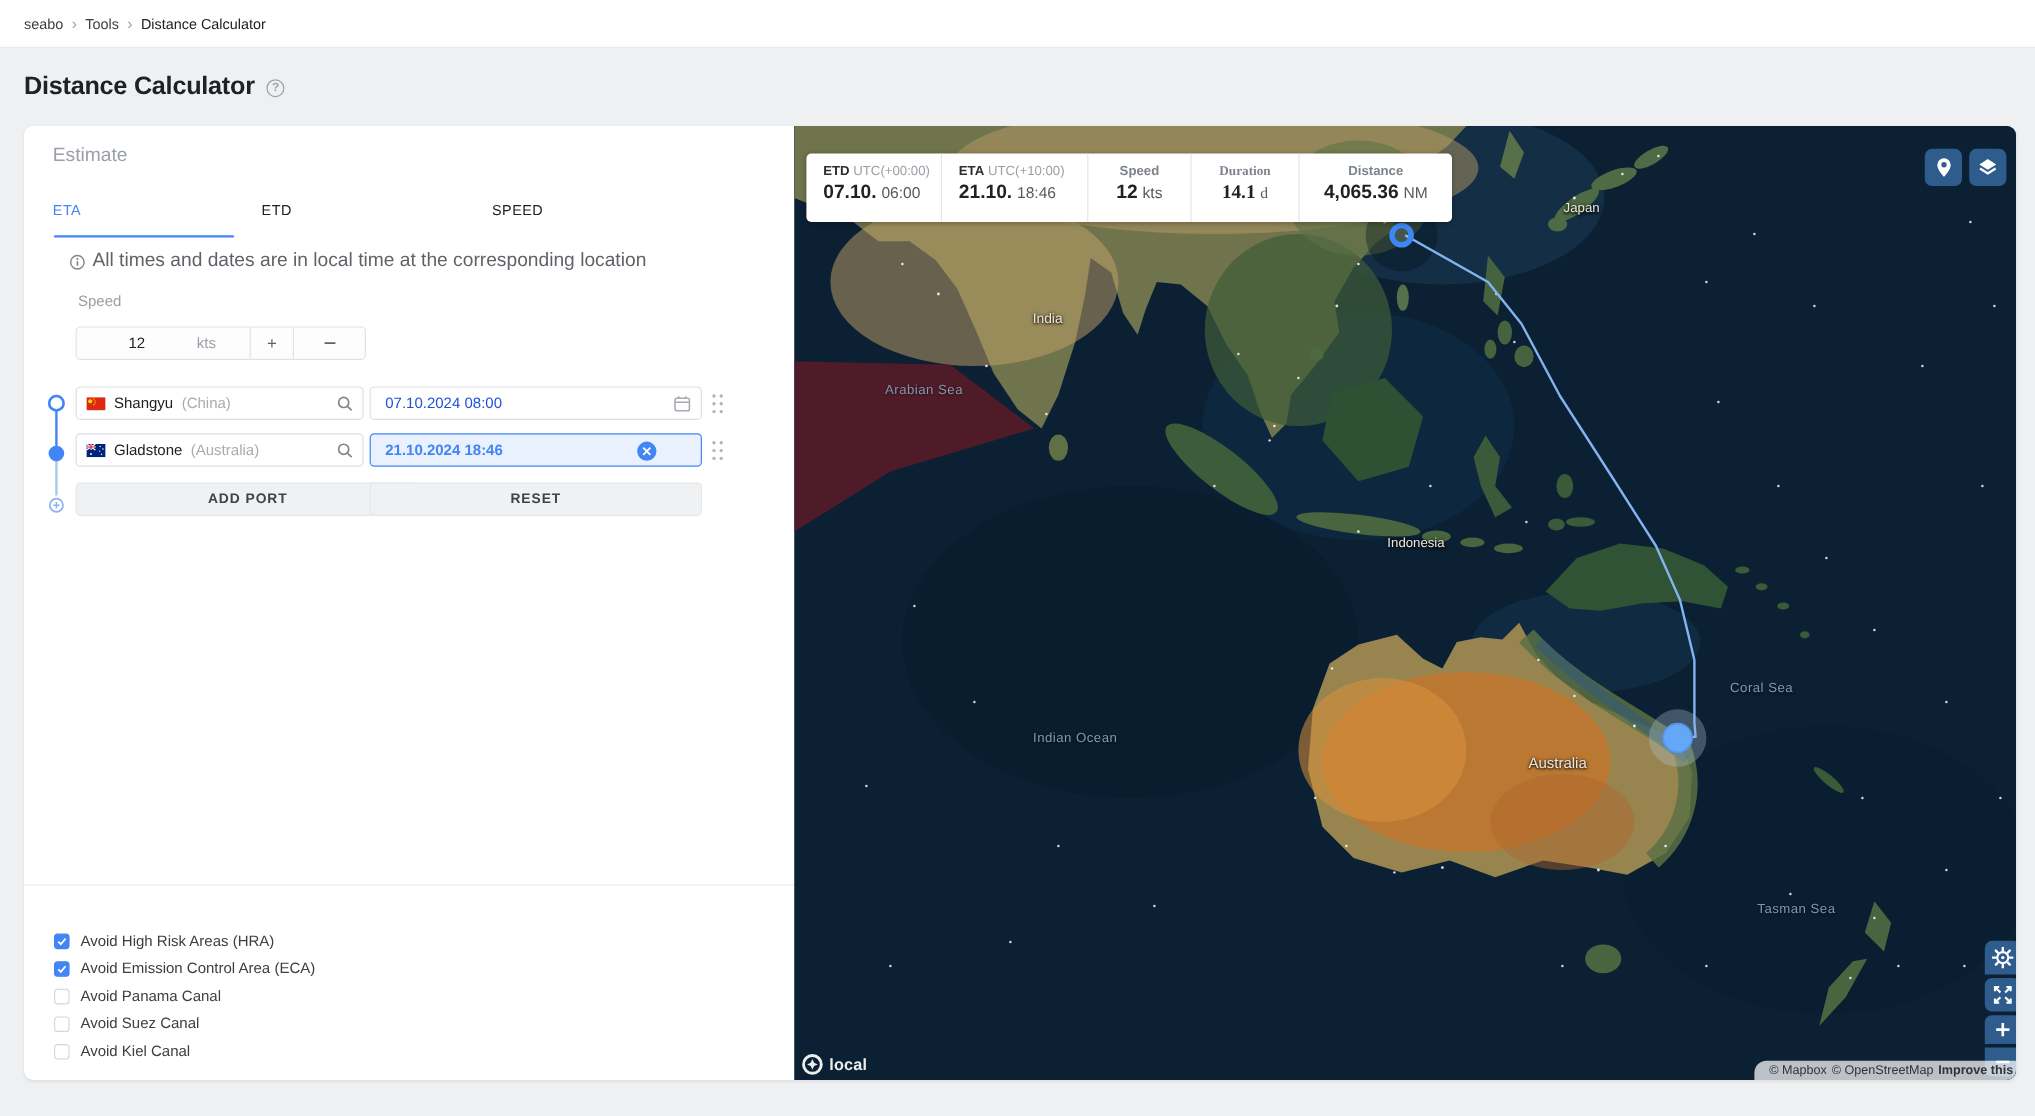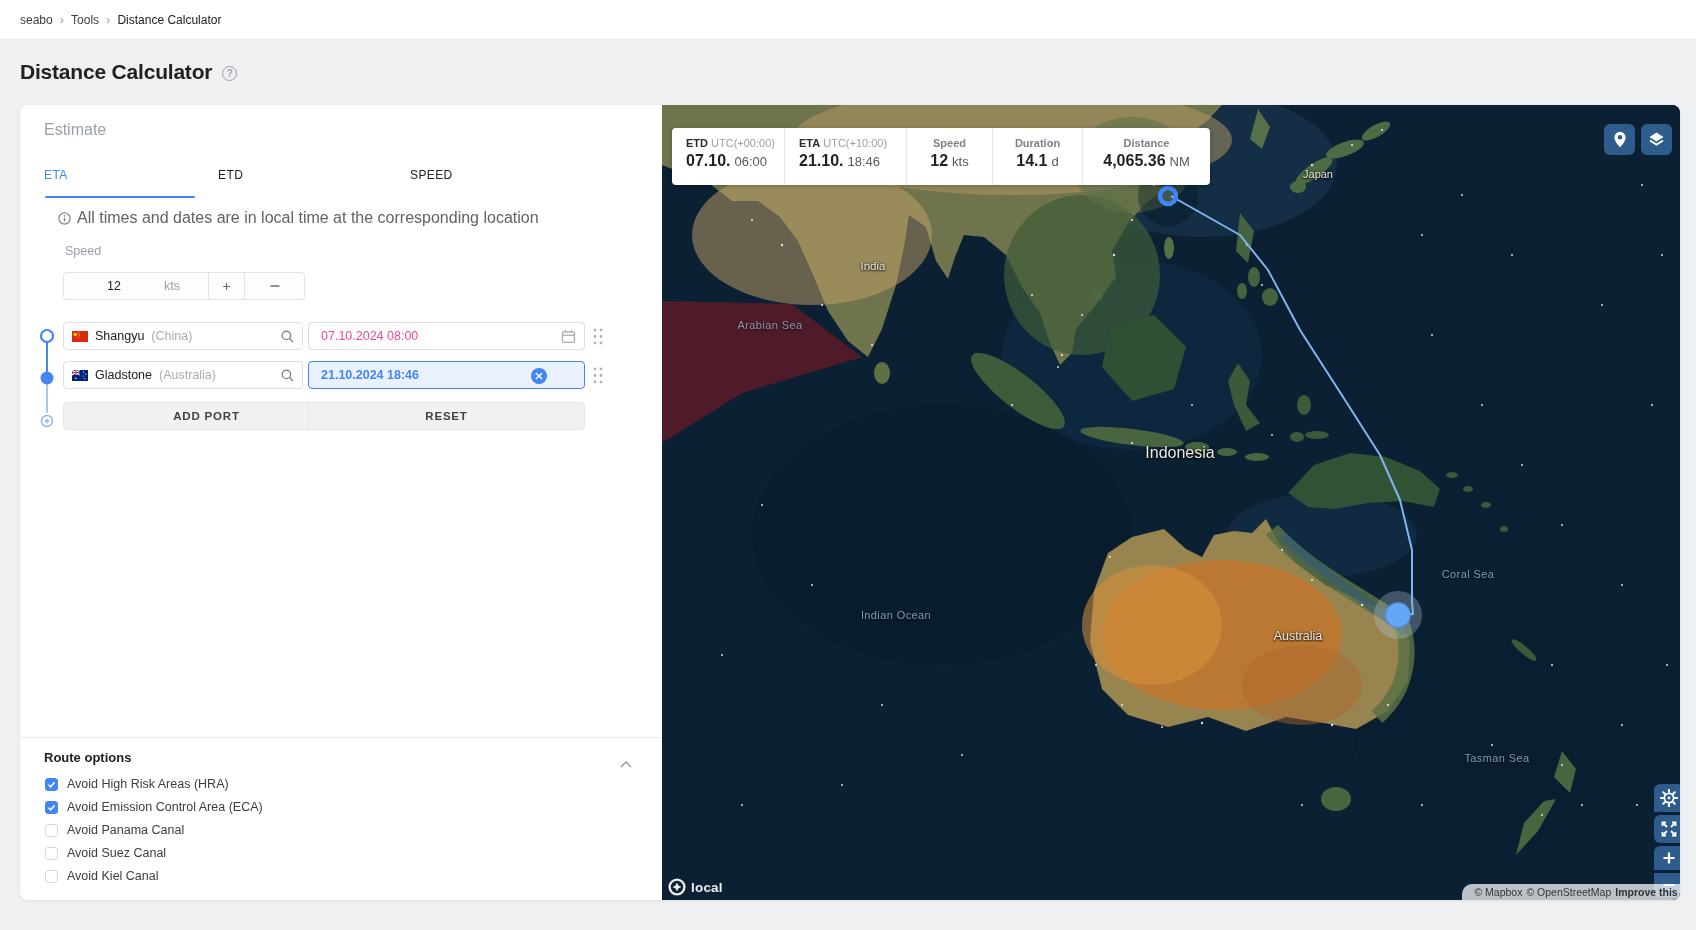--- a/index.html
+++ b/index.html
@@ -37,21 +37,21 @@
   .speed-btn.minus { flex:1; }
 
   .timeline { position:absolute; left:18px; top:220px; }
 
   .port-row { position:absolute; left:0; height:28px; width:100%; }
   .input-box { position:absolute; top:0; height:28px; border:1px solid #dcdfe3; border-radius:4px; background:#fff; display:flex; align-items:center; font-size:12.5px; }
   .port-input { left:43px; width:240px; padding:0 8px; gap:7px; }
   .port-name { color:#202124; white-space:nowrap; }
   .port-country { color:#a8adb3; white-space:nowrap; }
   .port-search { margin-left:auto; display:flex; }
-  .date-input { left:288px; width:277px; padding:0 8px 0 12px; color:#ec4899; }
+  .date-input { left:288px; width:277px; padding:0 8px 0 12px; color:#1d4ed8; }
   .date-input.selected { background:#e9f1fe; border:1.5px solid #4285f4; color:#4285f4; font-weight:600; }
   .cal-icon { position:absolute; right:8px; top:6px; }
   .clear-btn { position:absolute; right:37px; top:6px; width:16px; height:16px; border-radius:50%; background:#4285f4; display:flex; align-items:center; justify-content:center; cursor:pointer; }
   .drag-handle { position:absolute; left:572px; top:5px; width:12px; height:19px; cursor:grab; }
 
   .gray-btn { position:absolute; top:297px; height:28px; background:#f0f1f3; border:1px solid #e4e6e9; border-radius:4px; display:flex; align-items:center; justify-content:center; font-size:11.5px; font-weight:600; letter-spacing:.8px; color:#3f4347; cursor:pointer; }
   .add-port { left:43px; width:287px; }
   .reset { left:288px; width:277px; }
 
   .route-divider { position:absolute; left:0; top:632px; width:642px; height:1px; background:#e9ebee; }
@@ -245,28 +245,20 @@
               <circle cx="9" cy="16" r="1.4"></circle>
             </g>
           </svg>
       </div>
     </div>
 
     <div class="gray-btn add-port">ADD PORT</div>
     <div class="gray-btn reset">RESET</div>
 
     <div class="route-divider"></div>
-    <div class="route-header">
-      <div class="route-title">Route options</div>
-      <span class="route-chevron">
-        <svg width="12" height="7" viewBox="0 0 12 7">
-            <polyline points="1,6 6,1 11,6" fill="none" stroke="#9aa0a6" stroke-width="1.6"></polyline>
-          </svg>
-      </span>
-    </div>
     <div class="route-options" id="route-options-list">
         <div class="opt-row">
           <div class="cb checked">
             <svg width="13" height="13" viewBox="0 0 13 13">
               <polyline points="3,6.8 5.5,9.3 10.2,3.8" fill="none" stroke="#fff" stroke-width="1.8"></polyline>
             </svg>
           </div>
           <span class="opt-label">Avoid High Risk Areas (HRA)</span>
         </div>
         <div class="opt-row">
@@ -431,35 +423,35 @@
           <div class="s-val"><span class="v">07.10.</span><span class="u">06:00</span></div>
         </div>
         <div class="s-cell" style="width: 122px;">
           <div class="s-top"><b>ETA</b> UTC(+10:00)</div>
           <div class="s-val"><span class="v">21.10.</span><span class="u">18:46</span></div>
         </div>
         <div class="s-cell center" style="width: 86px;">
           <div class="s-top"><span class="plain">Speed</span></div>
           <div class="s-val"><span class="v">12</span><span class="u">kts</span></div>
         </div>
-        <div class="s-cell center" style="width: 90px;">
+        <div class="s-cell center" style="width: 90px; font-family: Liberation Serif, serif;">
           <div class="s-top"><span class="plain">Duration</span></div>
           <div class="s-val"><span class="v">14.1</span><span class="u">d</span></div>
         </div>
         <div class="s-cell center" style="width: 127px;">
           <div class="s-top"><span class="plain">Distance</span></div>
           <div class="s-val"><span class="v">4,065.36</span><span class="u">NM</span></div>
         </div>
       </div>
 
     <div id="map-labels">
         <div class="map-label place" style="left: 656px; top: 69px; font-size: 11px;">Japan</div>
         <div class="map-label place" style="left: 211px; top: 161px; font-size: 11.5px;">India</div>
         <div class="map-label sea" style="left: 108px; top: 220px; font-size: 11px;">Arabian Sea</div>
-        <div class="map-label place" style="left: 518px; top: 348px; font-size: 16px;">Indonesia</div>
+        <div class="map-label place" style="left: 518px; top: 348px; font-size: 11px;">Indonesia</div>
         <div class="map-label sea" style="left: 234px; top: 510px; font-size: 11px;">Indian Ocean</div>
         <div class="map-label place" style="left: 636px; top: 531px; font-size: 12.5px;">Australia</div>
         <div class="map-label sea" style="left: 806px; top: 469px; font-size: 11px;">Coral Sea</div>
         <div class="map-label sea" style="left: 835px; top: 653px; font-size: 11px;">Tasman Sea</div>
       </div>
 
     <div class="map-btn mb-pin">
       <svg width="14" height="17" viewBox="0 0 14 17">
         <path d="M7,0.8 a5.6,5.6 0 0 1 5.6,5.6 c0,4.2 -5.6,9.8 -5.6,9.8 s-5.6,-5.6 -5.6,-9.8 a5.6,5.6 0 0 1 5.6,-5.6 z" fill="#fff"></path>
         <circle cx="7" cy="6.3" r="2.2" fill="#2e5c8c"></circle>

